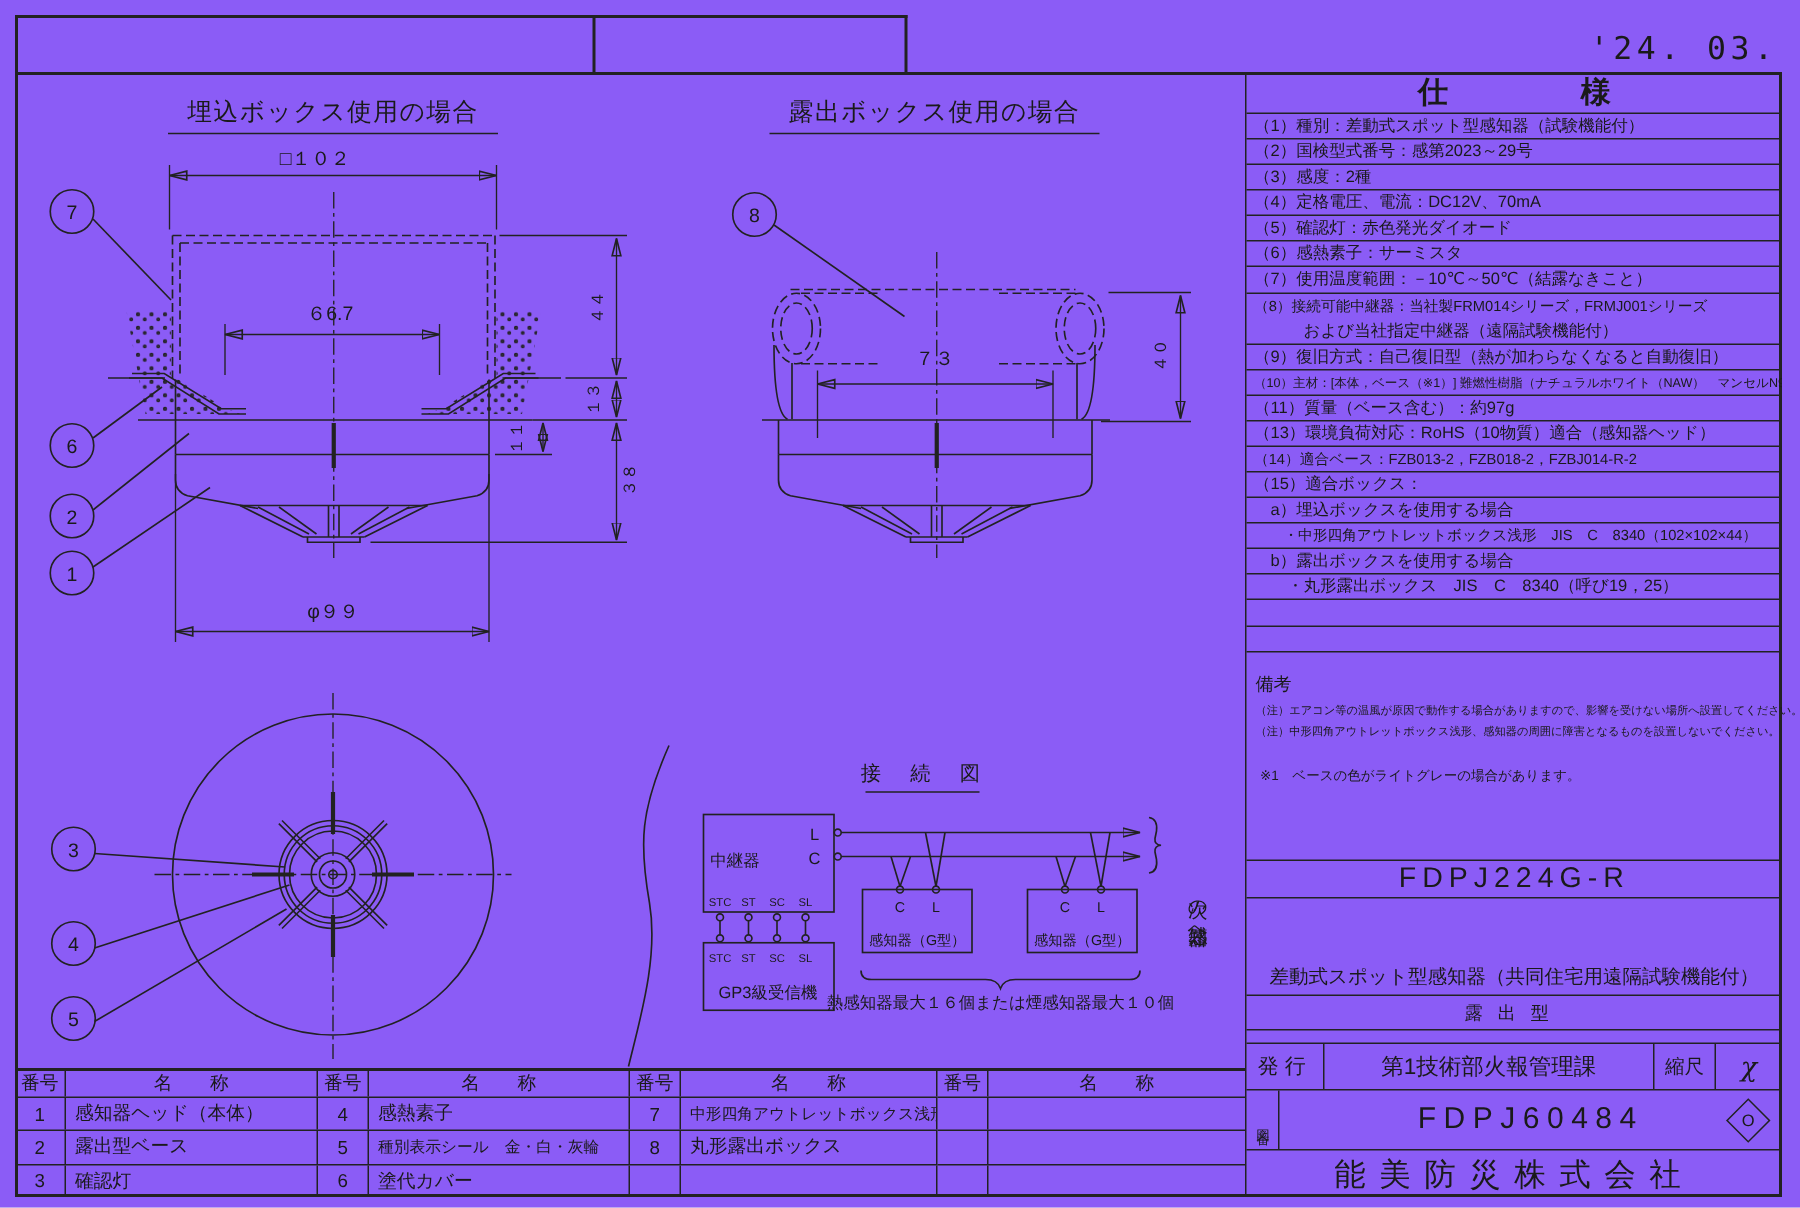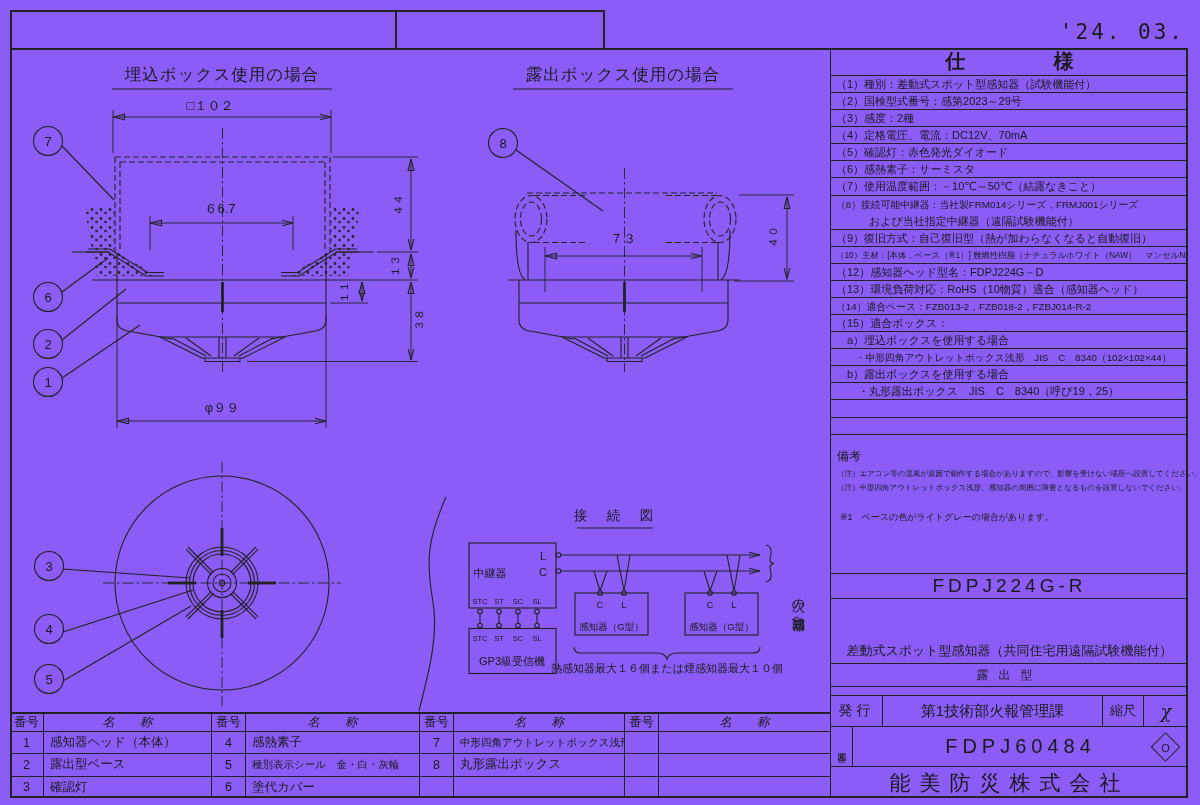--- a/index.html
+++ b/index.html
@@ -40,21 +40,21 @@
   .tb-company{height:33px;display:flex;align-items:center;justify-content:center;font-size:21px;letter-spacing:9px;}
   
   .ptable{position:absolute;left:10px;top:712px;width:820px;height:86px;border-top:2px solid #222;display:flex;}
   .pgroup{display:flex;flex-direction:column;}
   .pgroup.g1{width:202px;}.pgroup.g2{width:208px;}.pgroup.g3{width:205px;}.pgroup.g4{width:205px;}
   .prow{display:flex;flex:1;border-bottom:1.5px solid #222;}
   .prow:last-child{border-bottom:none;}
   .prow.phead{max-height:18px;font-size:11px;}
   .pnum{width:34px;border-right:1.5px solid #222;display:flex;align-items:center;justify-content:center;font-size:12.5px;}
   .pname{flex:1;border-right:1.5px solid #222;display:flex;align-items:center;padding-left:6px;font-size:12.5px;white-space:nowrap;overflow:hidden;}
-  .pname.ctr{justify-content:center;padding-left:0;font-style:italic;}
+  .pname.ctr{justify-content:center;padding-left:0;}
   .pname.sm{font-size:10.5px;}
   .pgroup.g4 .pname{border-right:none;}
   
   .draw{position:absolute;left:10px;top:48px;width:820px;height:664px;}
   .draw path,.draw line,.draw rect,.draw circle,.draw ellipse,.draw polyline{stroke:#222;fill:none;stroke-width:1.1px;}
   .draw .dim{stroke-width:0.9px;}
   .draw .hid{stroke-dasharray:6 3;}
   .draw .ctrl{stroke-dasharray:11 3 2.5 3;stroke-width:0.9px;}
   .draw .thk{stroke-width:2.8px;}
   .draw text{stroke:none;fill:#1a1a1a;font-size:13px;text-anchor:middle;font-family:"Liberation Sans","DejaVu Sans",sans-serif;}
@@ -372,21 +372,21 @@
         <div class="sp-row">（2）国検型式番号：感第2023～29号</div>
         <div class="sp-row">（3）感度：2種</div>
         <div class="sp-row">（4）定格電圧、電流：DC12V、70mA</div>
         <div class="sp-row">（5）確認灯：赤色発光ダイオード</div>
         <div class="sp-row">（6）感熱素子：サーミスタ</div>
         <div class="sp-row">（7）使用温度範囲：－10℃～50℃（結露なきこと）</div>
         <div class="sp-row nb sm">（8）接続可能中継器：当社製FRM014シリーズ，FRMJ001シリーズ</div>
         <div class="sp-row">　　　および当社指定中継器（遠隔試験機能付）</div>
         <div class="sp-row">（9）復旧方式：自己復旧型（熱が加わらなくなると自動復旧）</div>
         <div class="sp-row xs">（10）主材：[本体，ベース（※1）] 難燃性樹脂（ナチュラルホワイト（NAW）　マンセルN9.3近似色）</div>
-        <div class="sp-row">（12）感知器ヘッド型名：FDPJ224G－D</div>
+        <div class="sp-row">（11）質量（ベース含む）：約97g</div>
         <div class="sp-row">（13）環境負荷対応：RoHS（10物質）適合（感知器ヘッド）</div>
         <div class="sp-row sm">（14）適合ベース：FZB013-2，FZB018-2，FZBJ014-R-2</div>
         <div class="sp-row">（15）適合ボックス：</div>
         <div class="sp-row">　a）埋込ボックスを使用する場合</div>
         <div class="sp-row sm">　　・中形四角アウトレットボックス浅形　JIS　C　8340（102×102×44）</div>
         <div class="sp-row">　b）露出ボックスを使用する場合</div>
         <div class="sp-row">　　・丸形露出ボックス　JIS　C　8340（呼び19，25）</div>
         <div class="sp-row"></div>
         <div class="sp-row"></div>
       </div>

